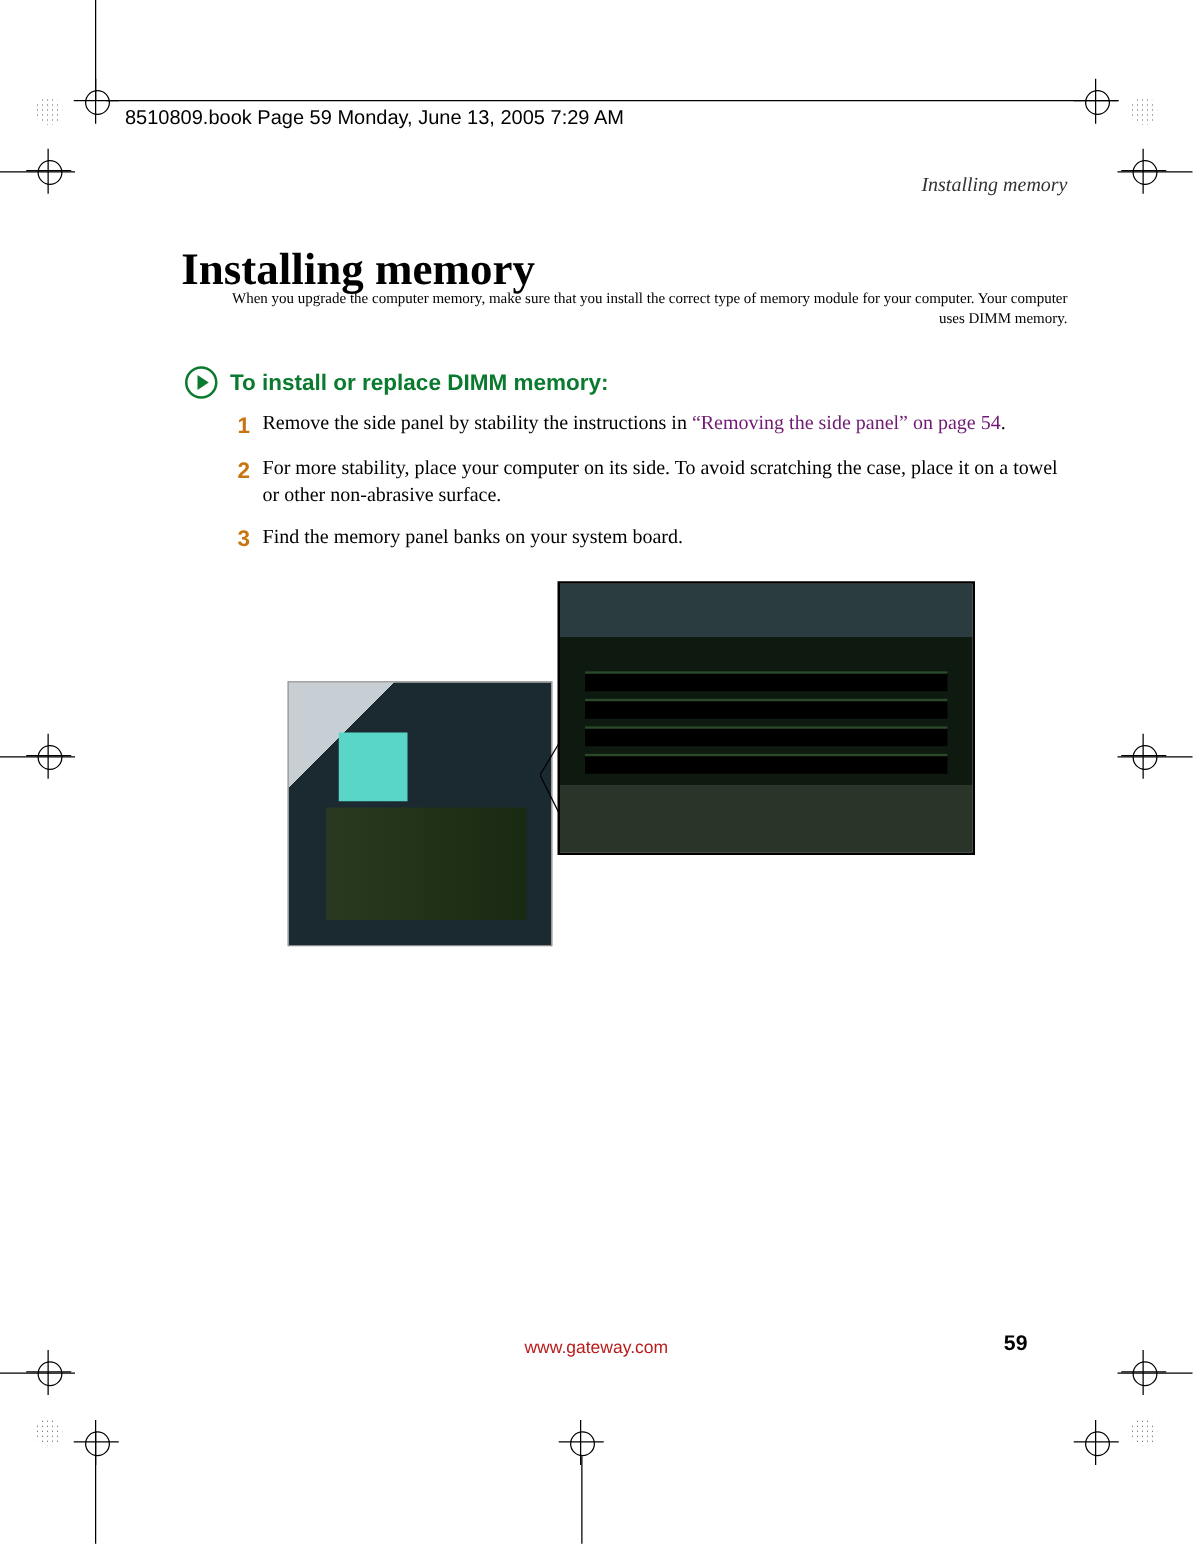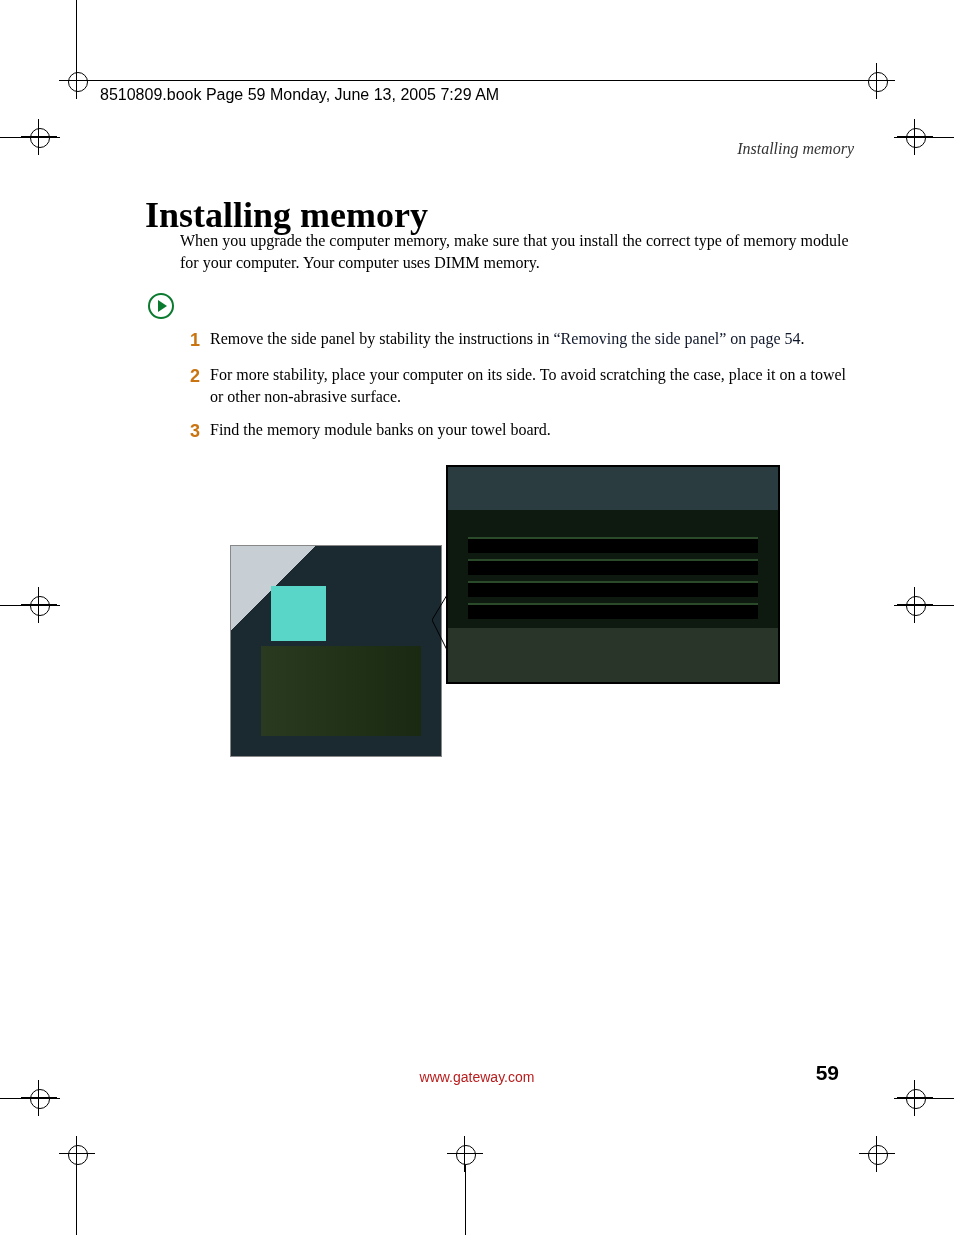--- a/index.html
+++ b/index.html
@@ -40,22 +40,23 @@
     left: 145px;
     font-size: 36px;
     font-weight: bold;
     font-family: Georgia, serif;
   }
   .body-text {
     position: absolute;
     top: 230px;
     left: 180px;
     right: 100px;
-    font-size: 16px;
+    font-size: 12px;
     line-height: 1.35;
+    text-align: right;
   }
   .procedure-heading-wrap {
     position: absolute;
     top: 293px;
     left: 148px;
     display: flex;
     align-items: center;
     gap: 10px;
   }
   .proc-icon {
@@ -94,21 +95,21 @@
     line-height: 1.35;
   }
   .step-num {
     color: #c97410;
     font-weight: bold;
     font-family: Arial, sans-serif;
     font-size: 18px;
     flex: 0 0 auto;
   }
   .link-text {
-    color: #0f172a;
+    color: #701a75;
   }
   .figure-area {
     position: absolute;
     top: 465px;
     left: 230px;
     width: 550px;
     height: 310px;
   }
   .fig-left {
     position: absolute;
@@ -161,23 +162,23 @@
     left: 0;
     right: 0;
     text-align: center;
     font-size: 14px;
     color: #b91c1c;
     font-family: Arial, sans-serif;
   }
   .page-num {
     position: absolute;
     bottom: 150px;
-    right: 115px;
+    right: 132px;
     font-weight: bold;
-    font-size: 21px;
+    font-size: 17px;
     font-family: Arial, sans-serif;
   }
   
   .reg {
     position: absolute;
     width: 26px;
     height: 26px;
   }
   .reg::before, .reg::after {
     content:"";
@@ -280,36 +281,37 @@
 <div class="page-source">8510809.book  Page 59  Monday, June 13, 2005  7:29 AM</div>
 
 <div class="running-head">Installing memory</div>
 
 <h1 class="main-heading">Installing memory</h1>
 
 <div class="body-text">When you upgrade the computer memory, make sure that you install the correct type of memory module for your computer. Your computer uses DIMM memory.</div>
 
 <div class="procedure-heading-wrap">
   <div class="proc-icon"></div>
+  <div class="procedure-heading">To install or replace DIMM memory:</div>
 </div>
 
 <div class="steps">
   <div class="step">
     <span class="step-num">1</span>
     <span>
       <span>Remove the side panel by stability the instructions in </span><span class="link-text">“Removing the side panel” on page 54</span><span>.</span>
     </span>
   </div>
   <div class="step">
     <span class="step-num">2</span>
     <span>For more stability, place your computer on its side. To avoid scratching the case, place it on a towel or other non-abrasive surface.</span>
   </div>
   <div class="step">
     <span class="step-num">3</span>
-    <span>Find the memory module banks on your towel board.</span>
+    <span>Find the memory panel banks on your system board.</span>
   </div>
 </div>
 
 <div class="figure-area">
   <div class="fig-left"></div>
   <svg class="callout-lines" width="40" height="140">
     <line x1="0" y1="50" x2="30" y2="0"></line>
     <line x1="0" y1="50" x2="30" y2="110"></line>
   </svg>
   <div class="fig-right">

